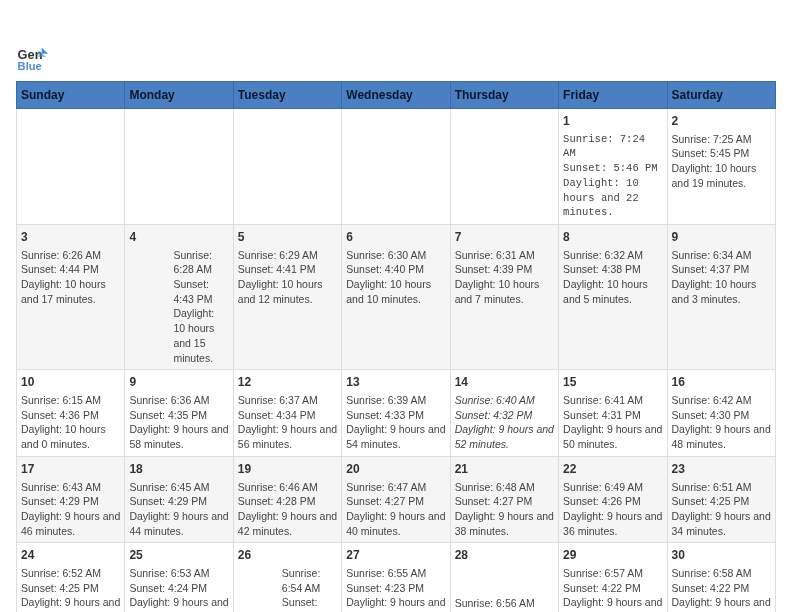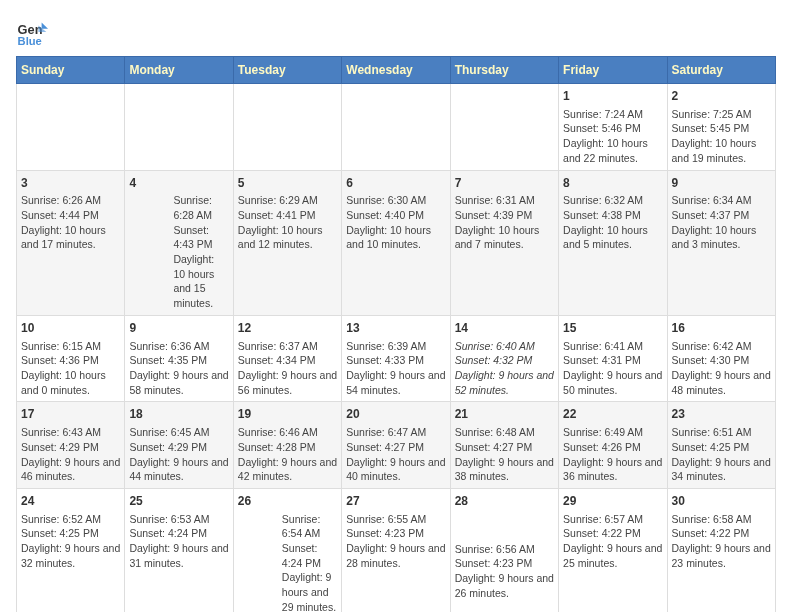--- a/index.html
+++ b/index.html
@@ -13,20 +13,21 @@
     .header-area {
       display: flex;
       justify-content: space-between;
       align-items: flex-start;
       margin-bottom: 8px;
     }
     .logo {
       display: flex;
       align-items: flex-end;
       gap: 4px;
+      margin-top: 25px;
     }
     .logo-text {
       display: flex;
       flex-direction: column;
       font-size: 13px;
       font-weight: bold;
       color: #333;
       line-height: 1.1;
     }
     .logo-text span:first-child { color: #333; }
@@ -48,21 +49,21 @@
       color: #555;
       font-weight: bold;
     }
     .calendar {
       width: 100%;
       border-collapse: collapse;
       font-size: 11px;
     }
     .calendar thead tr th {
       background-color: #4a7fc1;
-      color: #fef9c3;
+      color: #0f172a;
       padding: 6px 4px;
       text-align: left;
       font-size: 12px;
       font-weight: bold;
       border: 1px solid #3a6aaa;
     }
     .calendar tbody tr td {
       border: 1px solid #ddd;
       padding: 4px;
       vertical-align: top;
@@ -126,21 +127,21 @@
   </thead>
   <tbody id="calendar-body">
   <tr>
         <td class="empty-cell"></td>
         <td class="empty-cell"></td>
         <td class="empty-cell"></td>
         <td class="empty-cell"></td>
         <td class="empty-cell"></td>
         <td>
           <span class="day-num">1</span>
-          <div class="day-info" style="white-space: pre-line;">Sunrise: 7:24 AM
+          <div class="day-info" style="white-space: pre-line; font-family: Liberation Mono, monospace;">Sunrise: 7:24 AM
 Sunset: 5:46 PM
 Daylight: 10 hours and 22 minutes.</div>
         </td>
         <td>
           <span class="day-num">2</span>
           <div class="day-info" style="white-space: pre-line;">Sunrise: 7:25 AM
 Sunset: 5:45 PM
 Daylight: 10 hours and 19 minutes.</div>
         </td>
       </tr>

